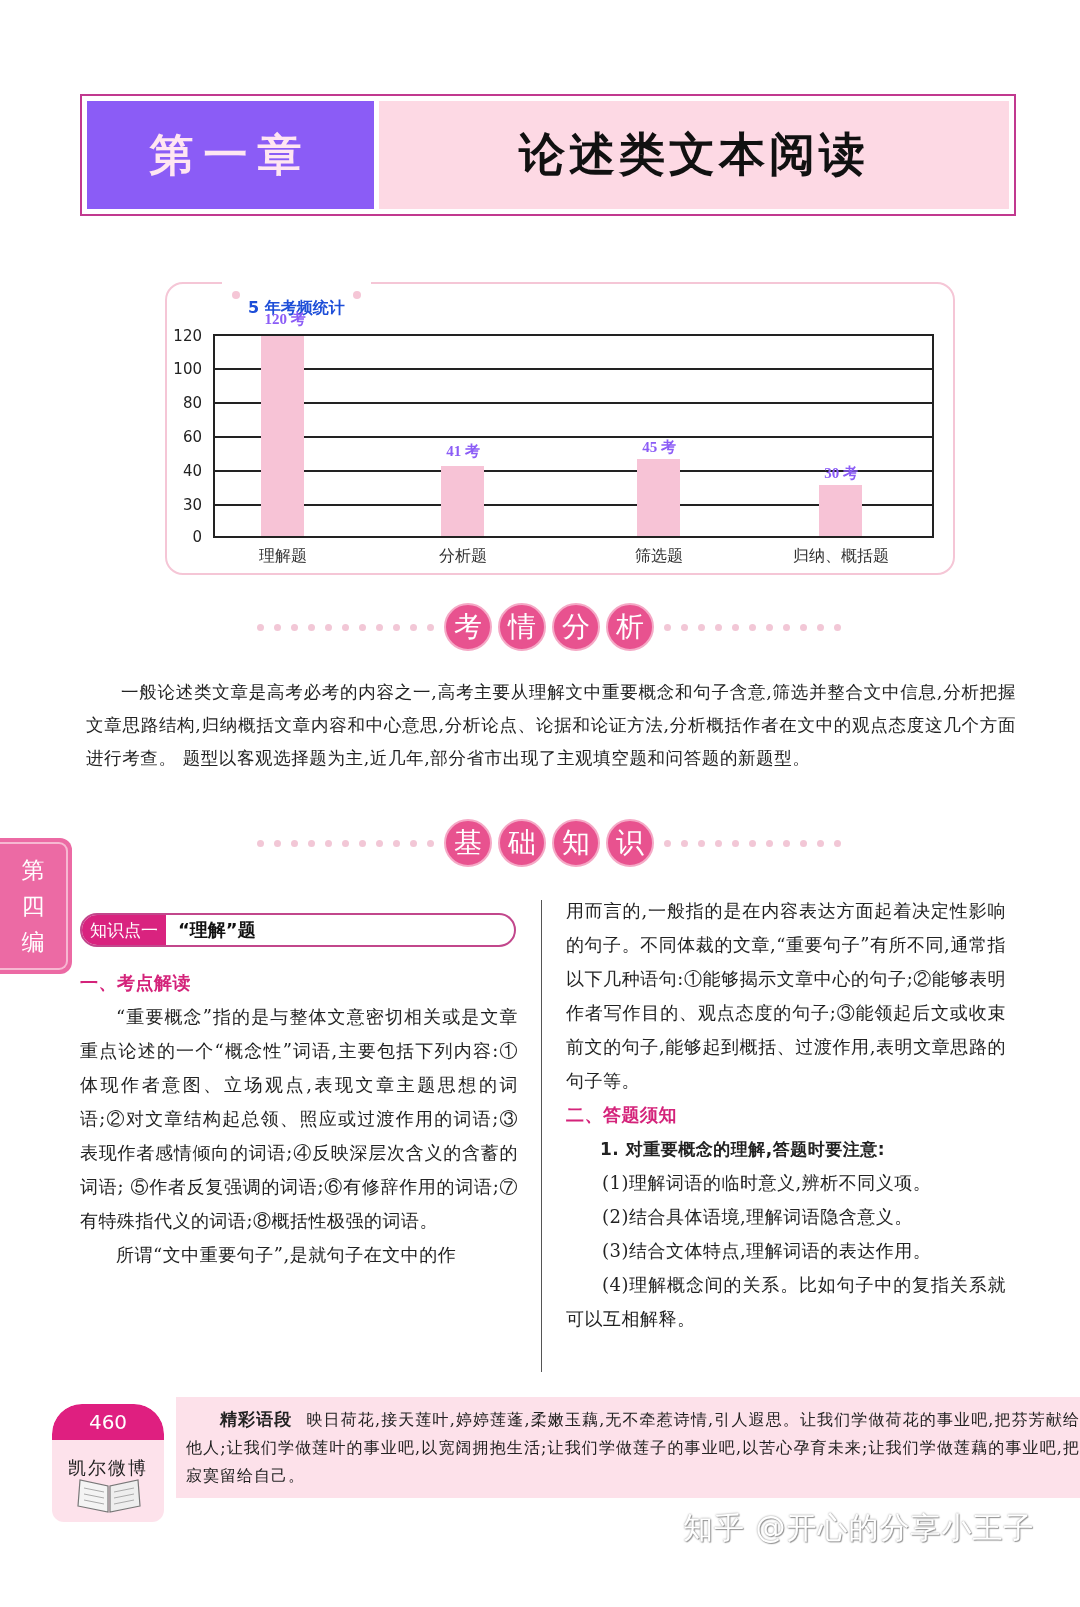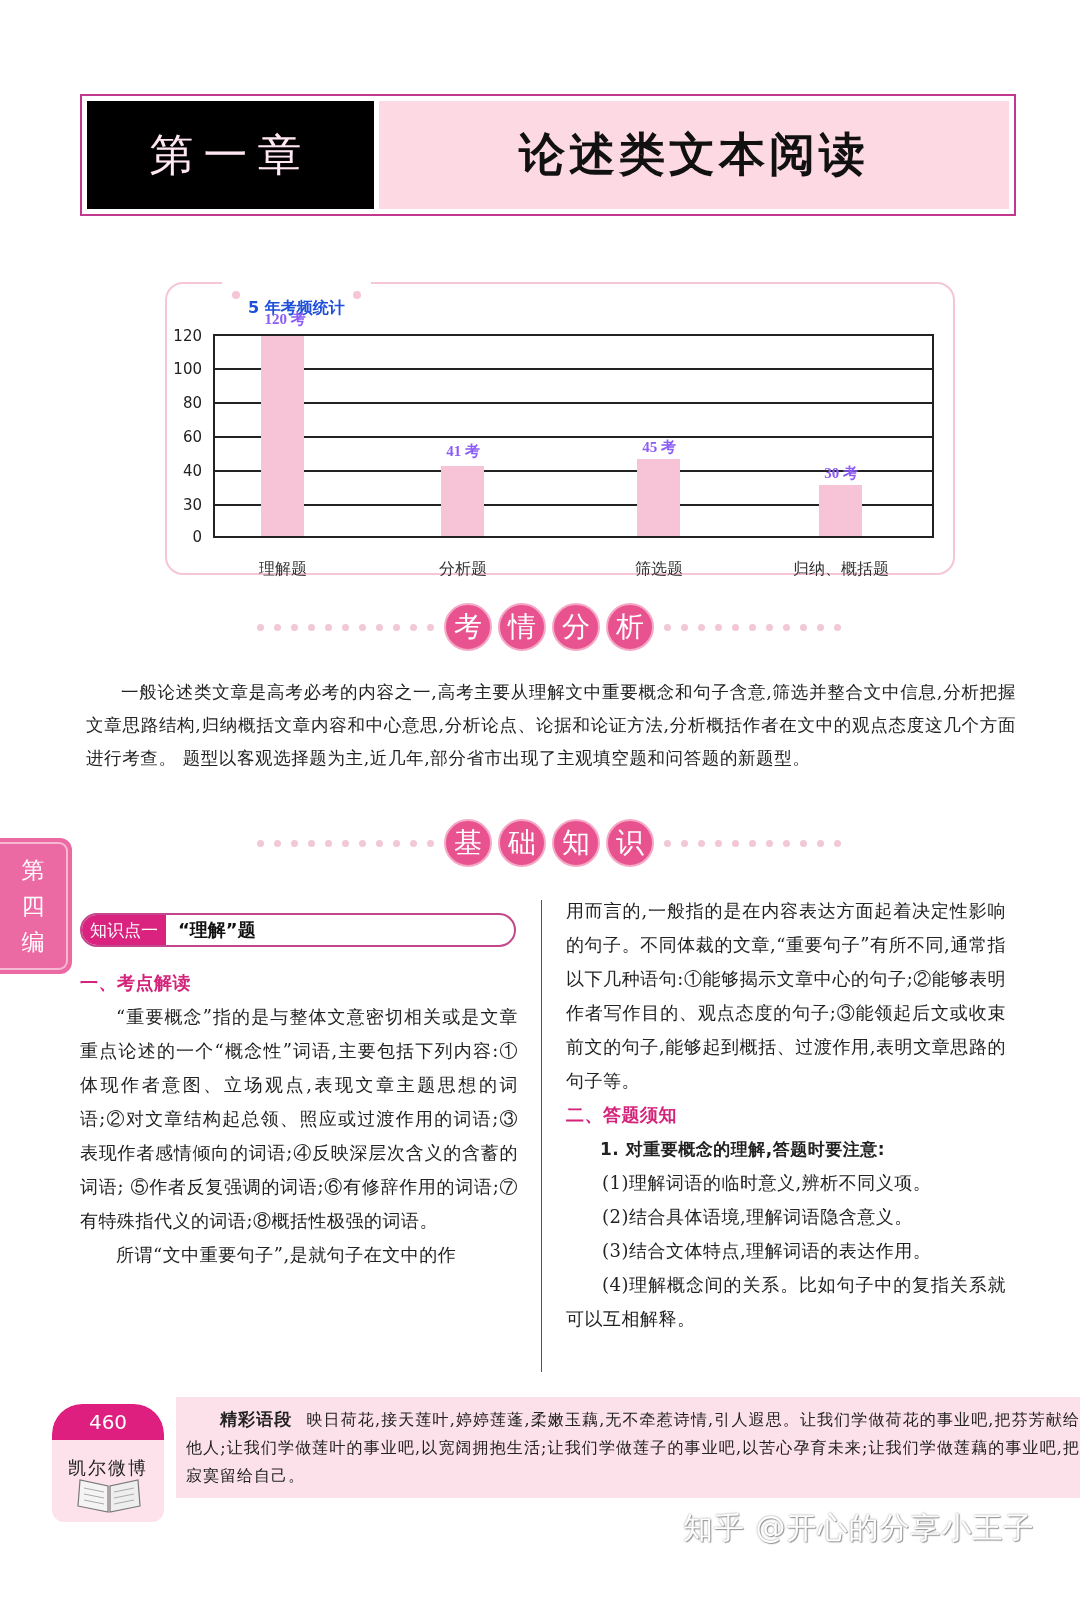--- a/index.html
+++ b/index.html
@@ -1,34 +1,34 @@
 <!DOCTYPE html>
 <html><head>
 <meta charset="utf-8">
 <style>
   * { box-sizing: border-box; margin: 0; padding: 0; }
   html, body { width: 1080px; height: 1607px; background: #ffffff; overflow: hidden; }
   body { position: relative; font-family: "DejaVu Serif", "Liberation Serif", serif; color: #222; }
 
   
   .chapter-header { position: absolute; left: 80px; top: 94px; width: 936px; height: 122px; border: 2px solid #c1398f; padding: 5px; display: flex; background: #fff; }
-  .chapter-num { width: 287px; height: 100%; background: #000000; color: #ffe6f2; display: flex; align-items: center; justify-content: center; font-size: 44px; font-weight: normal; letter-spacing: 10px; font-family: "DejaVu Serif", serif; }
+  .chapter-num { width: 287px; height: 100%; background: #8b5cf6; color: #ffe6f2; display: flex; align-items: center; justify-content: center; font-size: 44px; font-weight: bold; letter-spacing: 10px; font-family: "DejaVu Serif", serif; }
   .chapter-title { flex: 1; margin-left: 5px; height: 100%; background: #fdd9e4; display: flex; align-items: center; justify-content: center; font-size: 46px; font-weight: bold; color: #111; letter-spacing: 4px; font-family: Liberation Sans, sans-serif; }
 
   
   .chart-panel { position: absolute; left: 165px; top: 282px; width: 790px; height: 293px; border: 2px solid #f5c6d6; border-radius: 18px; }
   .chart-title-wrap { position: absolute; left: 55px; top: -14px; background: #fff; padding: 0 10px; display: flex; align-items: center; gap: 8px; }
   .chart-dot { width: 8px; height: 8px; border-radius: 50%; background: #f5c6d6; }
   .chart-title { font-family: "DejaVu Sans", sans-serif; font-size: 16px; font-weight: bold; color: #1d4ed8; margin-top: 28px; }
   .plot { position: absolute; left: 46px; top: 50px; width: 721px; height: 204px; border: 2px solid #222; border-top: 2px solid #222; }
   .gridline { position: absolute; left: 0; right: 0; height: 2px; background: #222; }
   .ytick { position: absolute; right: 730px; width: 40px; text-align: right; font-family: "DejaVu Sans", sans-serif; font-size: 15px; color: #222; transform: translateY(-50%); }
   .bar { position: absolute; bottom: 0; width: 43px; background: #f7c3d6; }
   .bar-label { position: absolute; font-family: Liberation Serif, serif; font-size: 15px; font-weight: bold; color: #8b5cf6; white-space: nowrap; transform: translateX(-50%); }
-  .xlabel { position: absolute; top: 210px; font-family: "DejaVu Sans", sans-serif; font-size: 16px; color: #333; white-space: nowrap; transform: translateX(-50%); margin-top: 13px; }
+  .xlabel { position: absolute; top: 210px; font-family: "DejaVu Sans", sans-serif; font-size: 16px; color: #333; white-space: nowrap; transform: translateX(-50%); }
 
   
   .section-banner { position: absolute; left: 244px; width: 610px; height: 50px; display: flex; align-items: center; justify-content: center; }
   .dots { display: flex; gap: 10px; }
   .dots span { width: 7px; height: 7px; border-radius: 50%; background: #f2c7d6; display: inline-block; }
   .badges { display: flex; gap: 6px; margin: 0 10px; }
   .badge { width: 48px; height: 48px; border-radius: 50%; background: #e8528f; color: #fff; font-family: "DejaVu Sans", sans-serif; font-size: 28px; display: flex; align-items: center; justify-content: center; border: 2px solid #f5a9c6; }
 
   
   .intro { position: absolute; left: 86px; top: 676px; width: 930px; font-size: 17.5px; line-height: 33px; color: #222; text-indent: 2em; letter-spacing: 0.6px; text-align: justify; }

